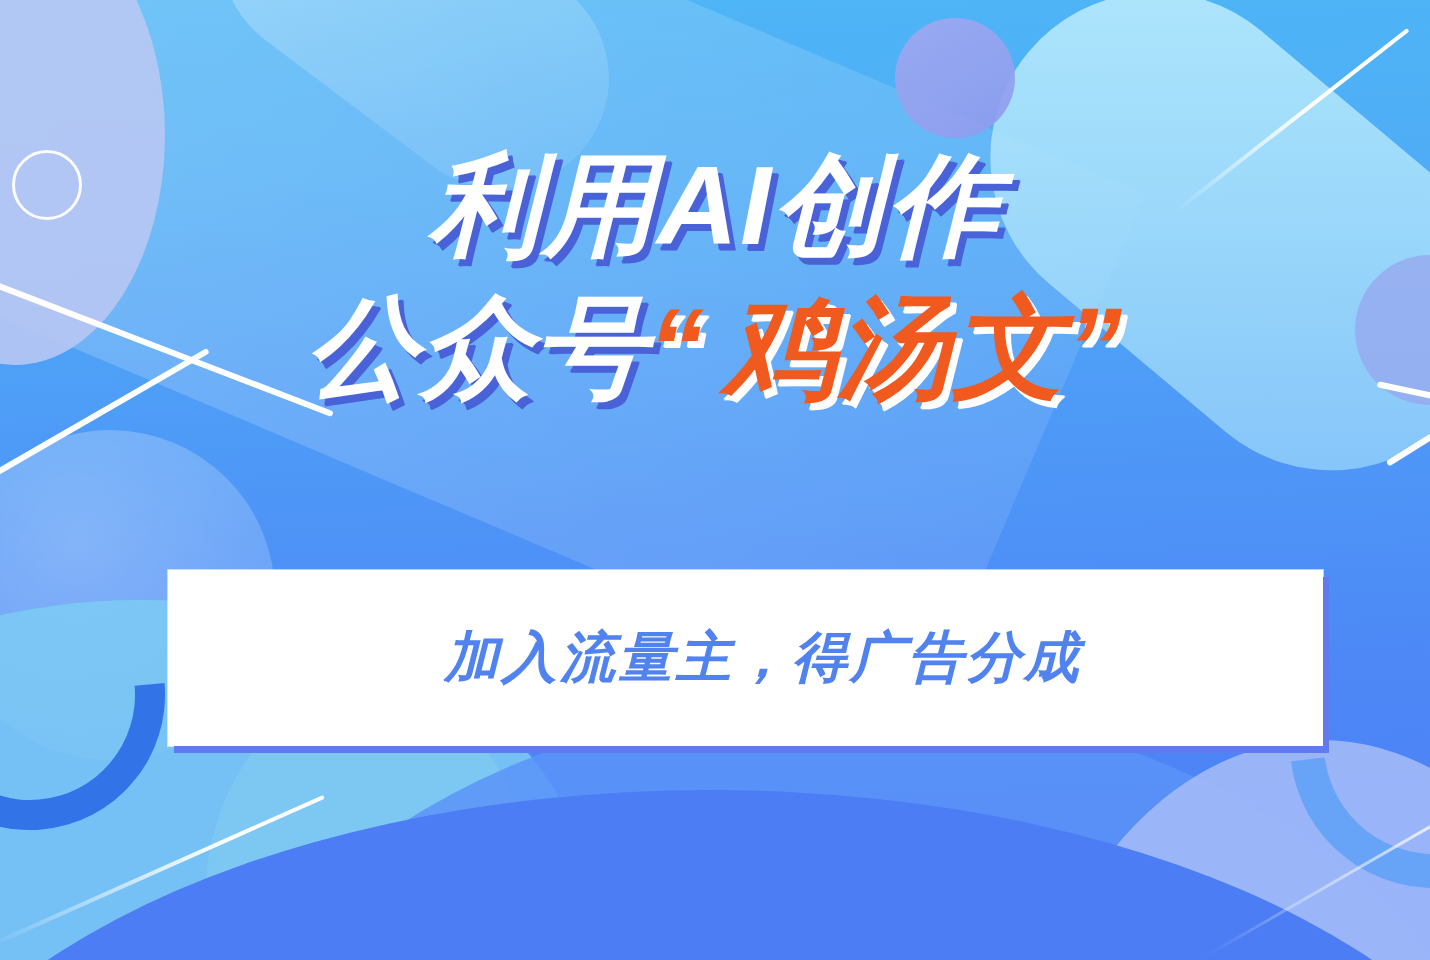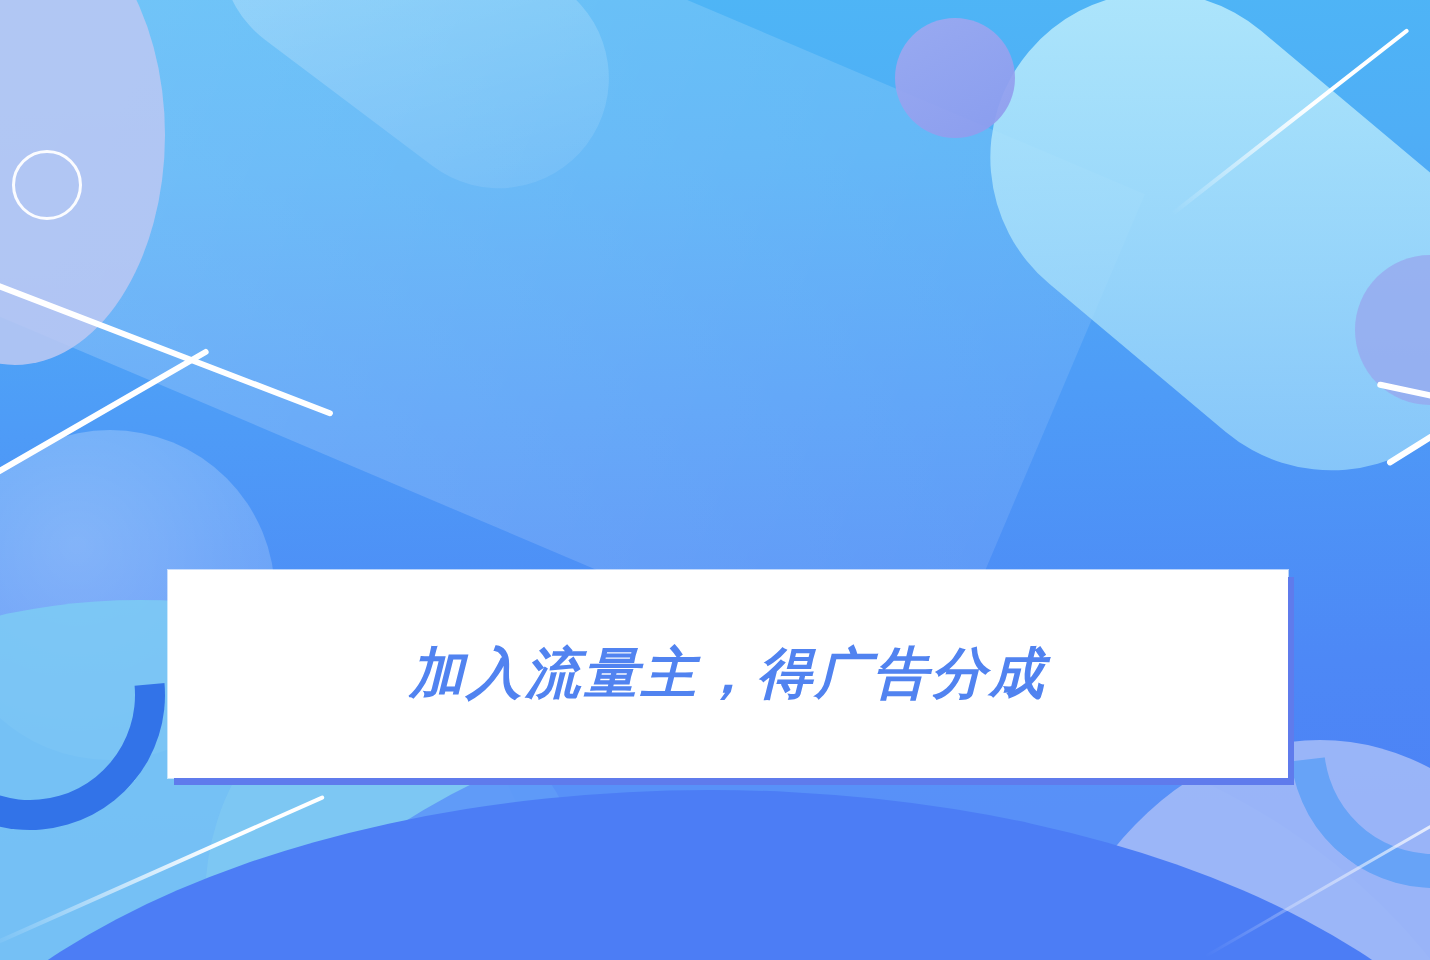--- a/index.html
+++ b/index.html
@@ -303,28 +303,29 @@
     font-style: italic;
     font-weight: 700;
   }
 
   
   .panel {
     position: absolute;
     left: 168px;
     top: 570px;
     width: 1120px;
-    height: 208px;
+    height: 176px;
     background: #ffffff;
     box-shadow: 6px 7px 0 0 #5F7BEC, 0 0 0 1px rgba(255,255,255,.6);
     z-index: 6;
     display: flex;
     flex-direction: column;
     align-items: center;
     justify-content: center;
+    padding-left: 35px;
   }
   .panel-line {
     color: #5183F0;
     font-size: 55px;
     font-weight: 700;
     font-style: italic;
     line-height: 1.34;
     letter-spacing: 3px;
     white-space: nowrap;
   }
@@ -356,18 +357,25 @@
     <div class="xline-1"></div>
     <div class="xline-2"></div>
     <div class="xline-3"></div>
     <div class="xline-4"></div>
 
     <div class="streak-a"></div>
     <div class="streak-b"></div>
     <div class="streak-c"></div>
   </div>
 
+  <div class="title-wrap">
+    <div class="line-main line-1">利用AI创作</div>
+
+    <div class="line-main line-2">
+      <span class="seg-white">公众号</span><span class="quote-mark">“</span><span class="seg-orange">鸡汤文</span><span class="quote-mark">”</span>
+    </div>
+  </div>
 
   <div class="panel">
     <div class="panel-line">加入流量主，得广告分成</div>
   </div>
 
 </div>
 
 </body></html>

